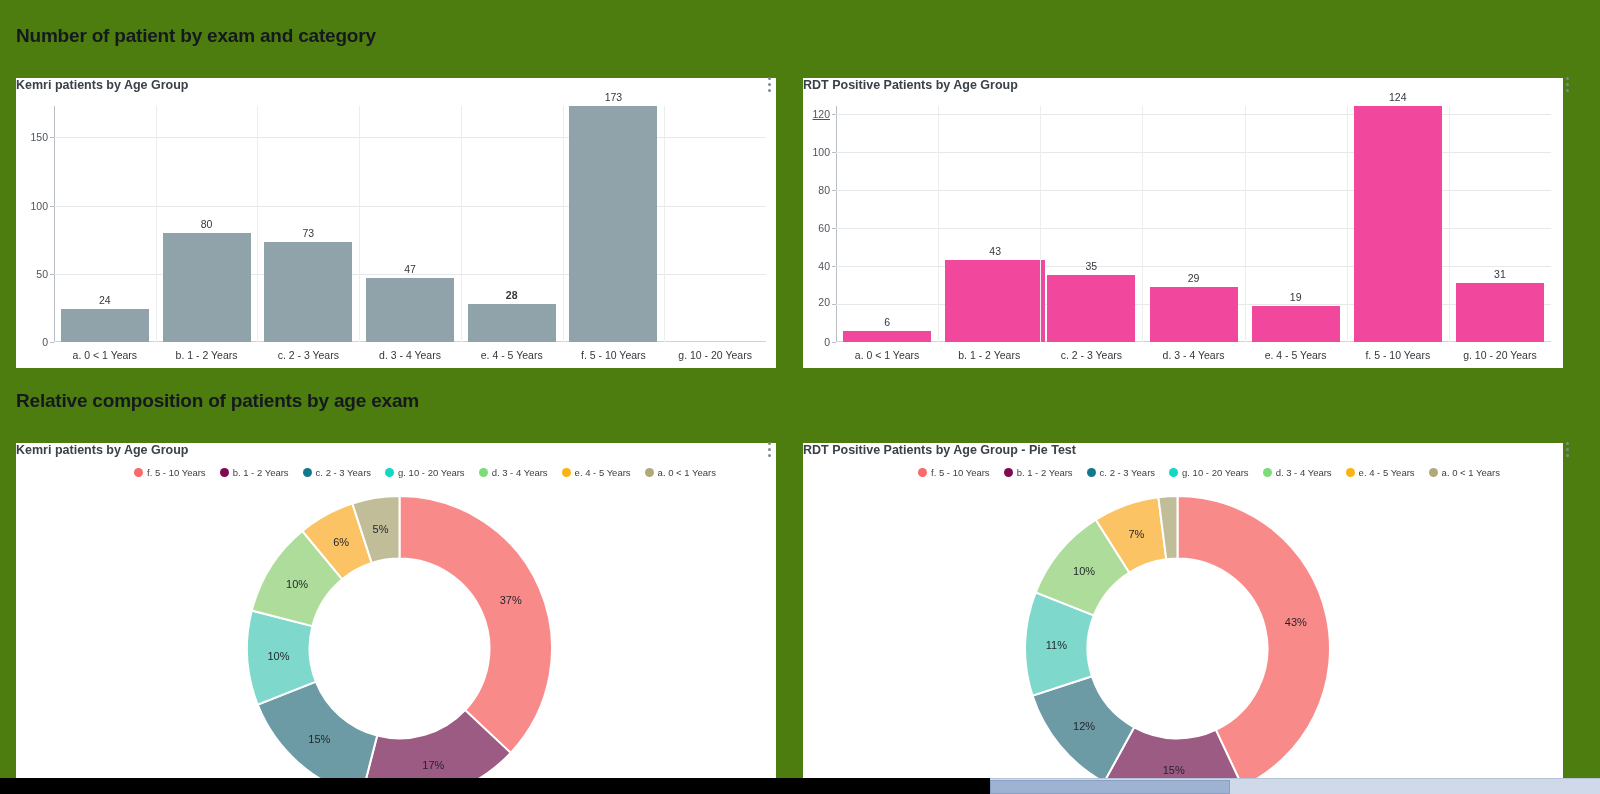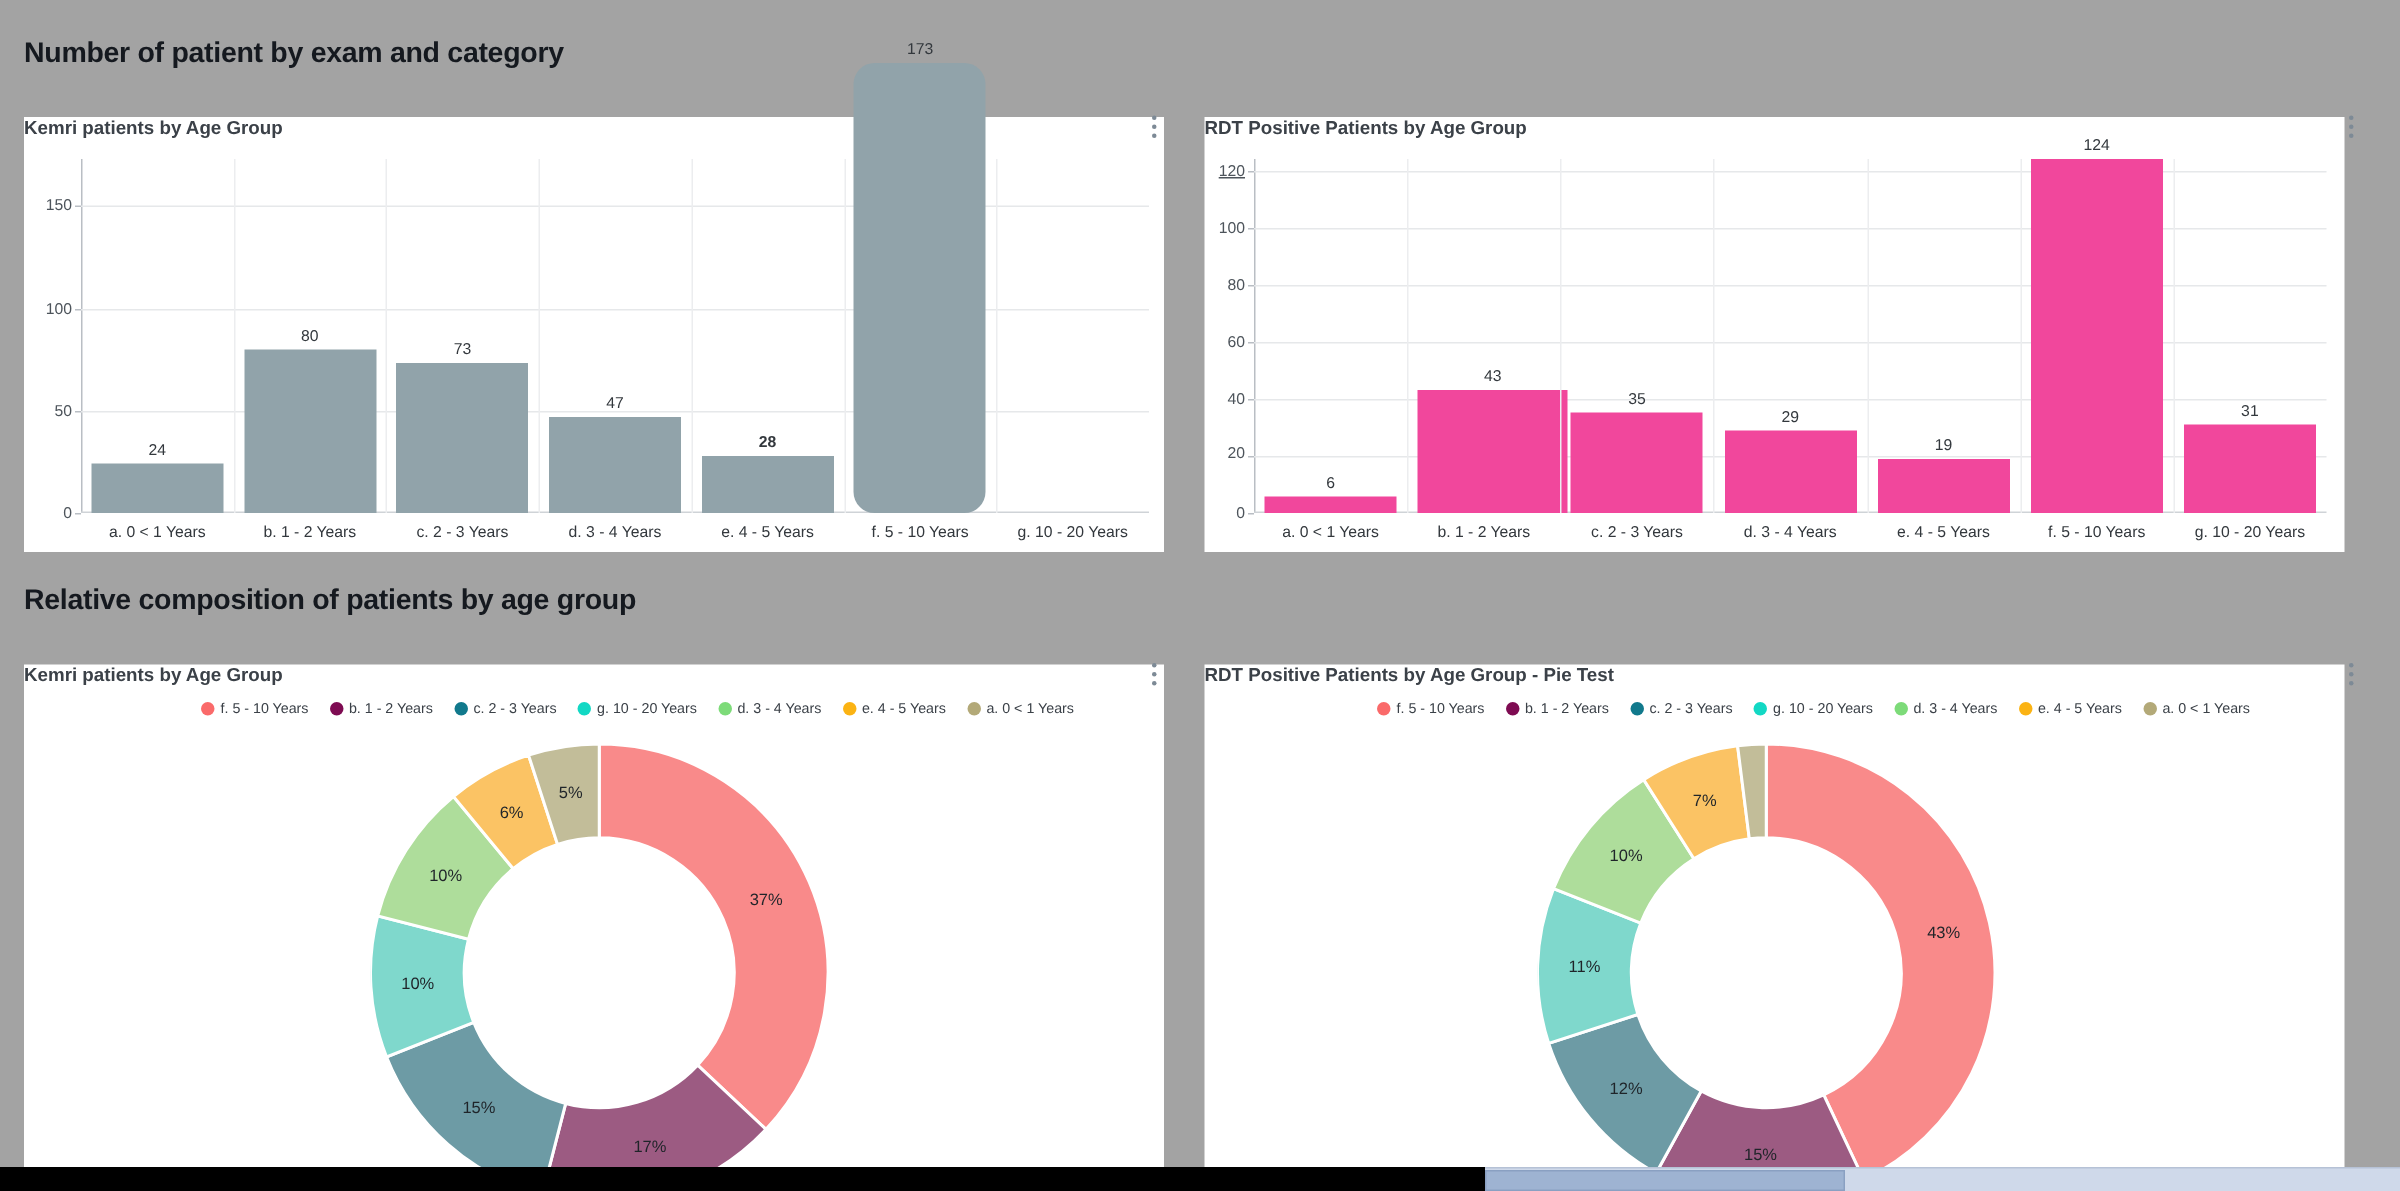--- a/index.html
+++ b/index.html
@@ -3,21 +3,21 @@
 <meta charset="utf-8">
 <style>
   * { box-sizing: border-box; }
   html, body {
     margin: 0; padding: 0;
     width: 1600px; height: 794px;
     background: #ffffff;
     font-family: "Liberation Sans", sans-serif;
     overflow: hidden;
   }
-  .page { position: relative; width: 1600px; height: 794px; background: #a3a3a3; }
+  .page { position: relative; width: 1600px; height: 794px; background: #4d7c0f; }
 
   .section-title {
     position: absolute;
     font-size: 19px;
     font-weight: bold;
     color: #15191f;
     letter-spacing: -0.2px;
   }
   #sec1-title { left: 16px; top: 12px; }
   #sec2-title { left: 16px; top: 377px; }
@@ -133,21 +133,21 @@
         <div class="bar" style="left: 312px; width: 88px; height: 64.1156px; background: rgb(145, 163, 170);">
           <div class="bar-label">47</div>
         </div>
         <div class="xlabel" style="left: 305.143px; width: 101.714px; top: 243px;">d. 3 - 4 Years</div>
         <div class="vgrid" style="left: 406.857px;"></div>
         <div class="bar" style="left: 413.714px; width: 88px; height: 38.1965px; background: rgb(145, 163, 170); font-weight: bold;">
           <div class="bar-label">28</div>
         </div>
         <div class="xlabel" style="left: 406.857px; width: 101.714px; top: 243px;">e. 4 - 5 Years</div>
         <div class="vgrid" style="left: 508.571px;"></div>
-        <div class="bar" style="left: 515.429px; width: 88px; height: 300px; background: rgb(145, 163, 170); border-radius: 14px;">
+        <div class="bar" style="left: 515.429px; width: 88px; height: 236px; background: rgb(145, 163, 170);">
           <div class="bar-label">173</div>
         </div>
         <div class="xlabel" style="left: 508.571px; width: 101.714px; top: 243px;">f. 5 - 10 Years</div>
         <div class="vgrid" style="left: 610.286px;"></div>
         <div class="xlabel" style="left: 610.286px; width: 101.714px; top: 243px;">g. 10 - 20 Years</div>
       </div>
   </div>
 
   <div class="panel" id="panel-rdt-bar" style="left:803px; top:62px; width:760px; height:290px;">
     <div class="panel-title">RDT Positive Patients by Age Group</div>
@@ -209,21 +209,21 @@
         </div>
         <div class="xlabel" style="left: 510.714px; width: 102.143px; top: 243px;">f. 5 - 10 Years</div>
         <div class="vgrid" style="left: 612.857px;"></div>
         <div class="bar" style="left: 619.929px; width: 88px; height: 59px; background: rgb(241, 71, 156);">
           <div class="bar-label">31</div>
         </div>
         <div class="xlabel" style="left: 612.857px; width: 102.143px; top: 243px;">g. 10 - 20 Years</div>
       </div>
   </div>
 
-  <h1 class="section-title" id="sec2-title">Relative composition of patients by age group</h1>
+  <h1 class="section-title" id="sec2-title">Relative composition of patients by age exam</h1>
 
   <div class="panel" id="panel-kemri-pie" style="left:16px; top:427px; width:760px; height:360px;">
     <div class="panel-title">Kemri patients by Age Group</div>
     <div class="kebab" style="right:0;">
       <span></span>
         <span></span>
         <span></span>
     </div>
     <div class="legend" id="legend-kemri-pie" style="left:118px; top:24px;">
         <div class="legend-item">

